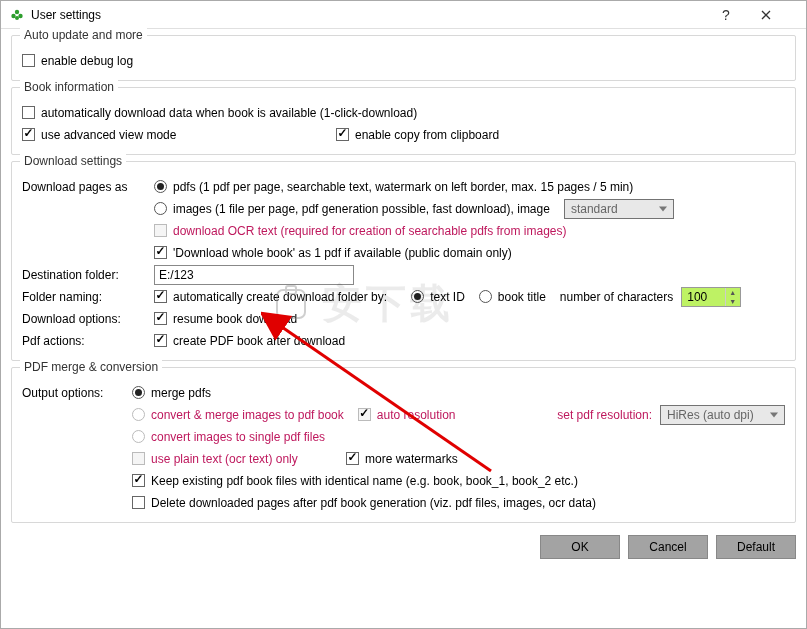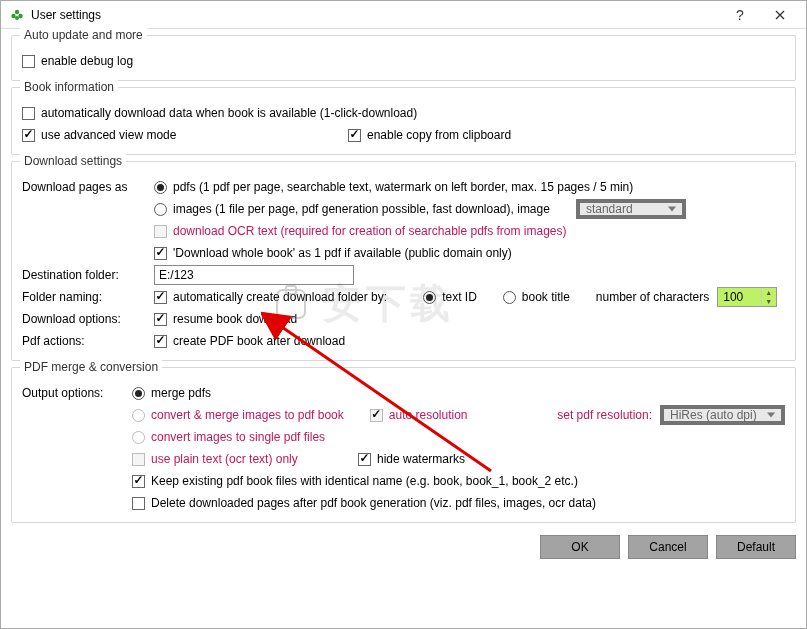--- a/index.html
+++ b/index.html
@@ -12,21 +12,21 @@
     width: 807px;
     height: 629px;
     overflow: hidden;
     position: relative;
     border: 1px solid #aaa;
   }
   .titlebar {
     height: 28px;
     display: flex;
     align-items: center;
-    padding: 0 6px 0 8px;
+    padding: 0 20px 0 8px;
     border-bottom: 1px solid #e0e0e0;
   }
   .app-icon {
     width: 16px; height: 16px;
     margin-right: 6px;
     display: inline-flex;
     align-items: center; justify-content: center;
   }
   .titlebar .title { flex: 1; font-size: 12px; }
   .win-btn {
@@ -55,22 +55,22 @@
     font-size: 12px;
     color: #333;
   }
   .row {
     display: flex;
     align-items: center;
     min-height: 22px;
   }
   .check, .radio {
     display: inline-flex;
-    align-items: flex-end;
-    margin-right: 26px;
+    align-items: flex-start;
+    margin-right: 14px;
   }
   .checkbox-box {
     width: 13px; height: 13px;
     border: 1px solid #666;
     margin-right: 6px;
     display:flex; align-items:center; justify-content:center;
     font-size: 11px;
     line-height: 11px;
     background:#fff;
   }
@@ -104,21 +104,21 @@
   input[type=text] {
     height: 20px;
     border: 1px solid #888;
     padding: 8px 4px;
     font-family: inherit;
     font-size: 12px;
     background:#fff;
   }
   .combo {
     height: 20px;
-    border: 4px solid #737373;
+    border: 1px solid #737373;
     background:#e8e8e8;
     font-size:12px;
     padding: 0 18px 0 6px;
     display:inline-flex; align-items:center;
     position:relative;
     color:#666;
   }
   .combo::after {
     content: "";
     position:absolute;
@@ -349,21 +349,21 @@
       </span>
     </div>
 
     <div class="row" style="margin-left:110px;">
       <span class="check" style="width:200px;">
         <span class="checkbox-box disabled"></span>
         <span class="disabled-text">use plain text (ocr text) only</span>
       </span>
       <span class="check">
         <span class="checkbox-box checked"></span>
-        <span>hide watermarks</span>
+        <span>more watermarks</span>
       </span>
     </div>
 
     <div class="row" style="margin-left:110px;">
       <span class="check">
         <span class="checkbox-box checked"></span>
         <span>Keep existing pdf book files with identical name (e.g. book, book_1, book_2 etc.)</span>
       </span>
     </div>
 

